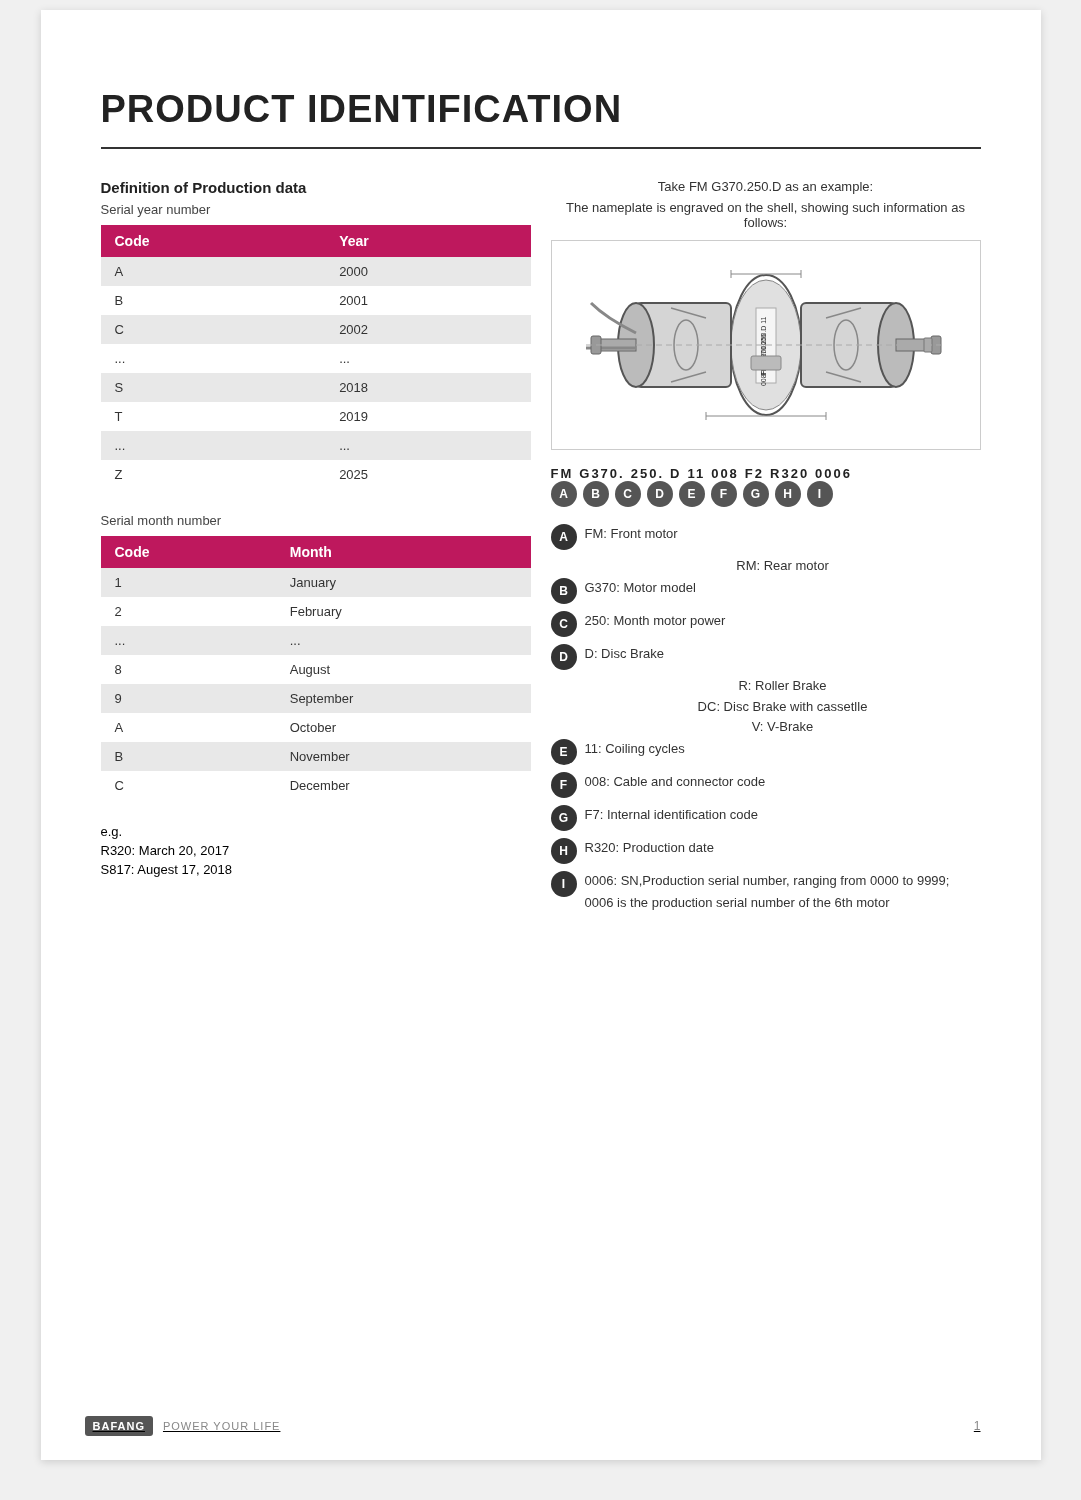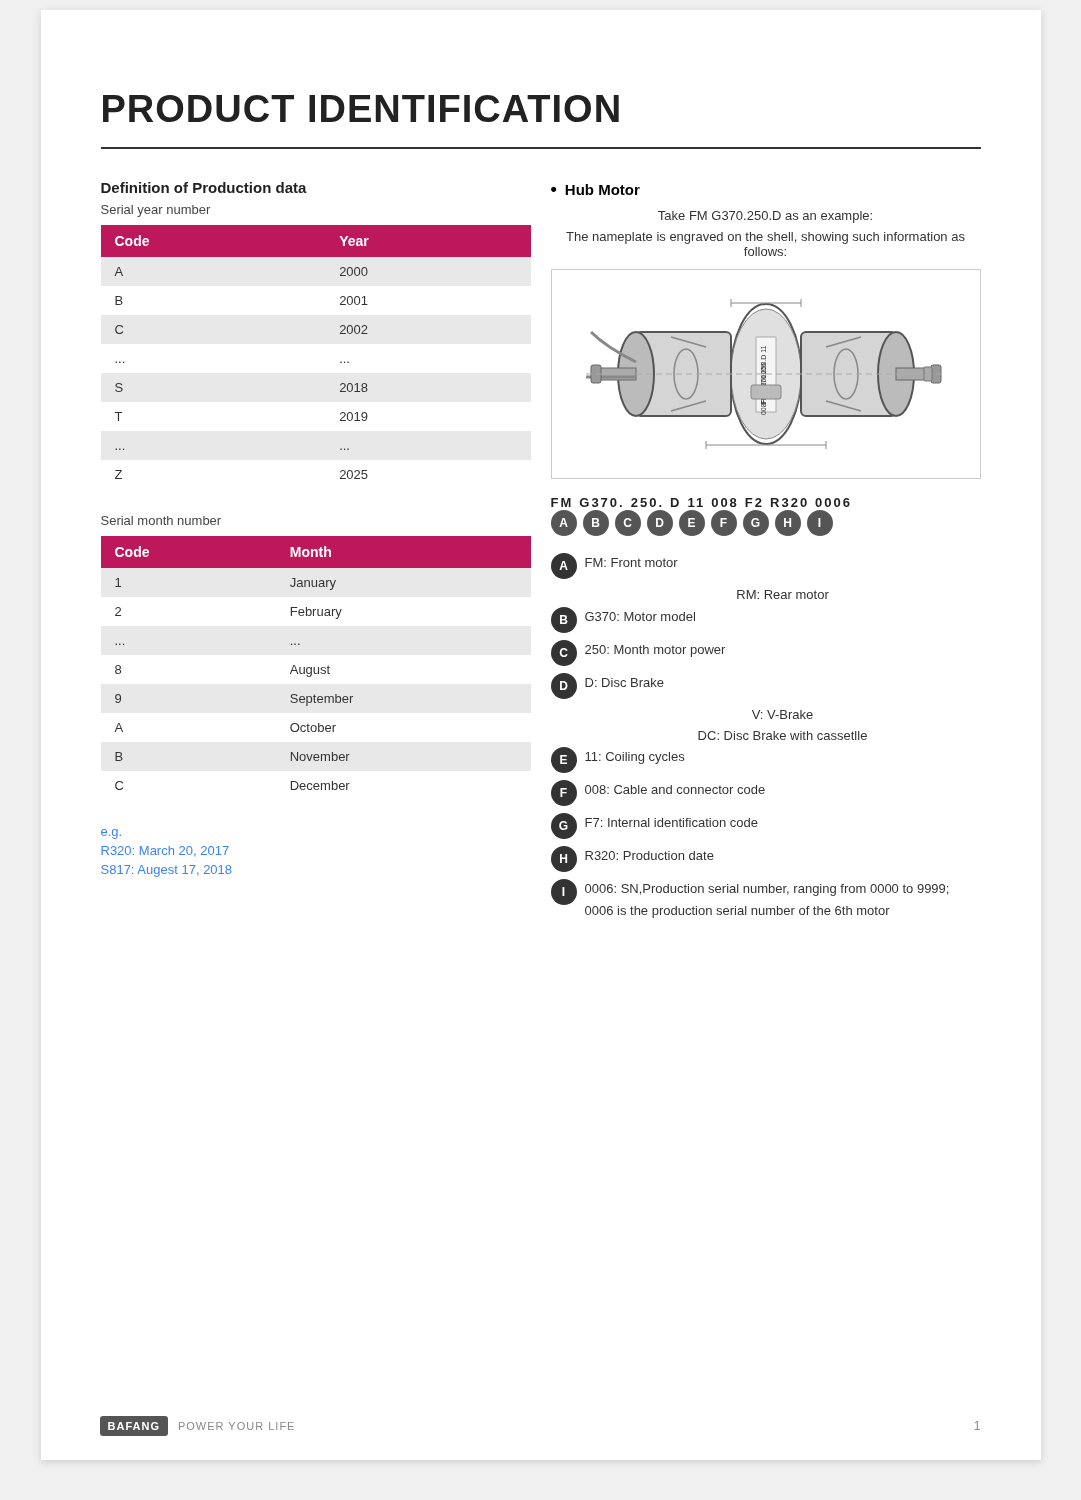--- a/index.html
+++ b/index.html
@@ -174,35 +174,36 @@
       font-size: 13px;
       color: #333;
       line-height: 1.6;
       text-align: center;
     }
 
     
     .examples-section {
       margin-top: 20px;
       font-size: 13px;
-      color: #3b82f6;
+      color: #000000;
     }
     .examples-section p {
       margin-bottom: 4px;
     }
 
     
     .footer {
       position: absolute;
       bottom: 24px;
-      left: 59px;
+      left: 44px;
       right: 60px;
       display: flex;
       align-items: center;
       justify-content: space-between;
+      text-decoration: underline;
     }
     .footer-brand {
       display: flex;
       align-items: center;
       gap: 10px;
     }
     .brand-box {
       background: #555;
       color: #fff;
       font-size: 11px;
@@ -322,21 +323,20 @@
       </table>
 
       <div class="examples-section">
         <p>e.g.</p>
         <p>R320: March 20, 2017</p>
         <p>S817: Augest 17, 2018</p>
       </div>
     </div>
 
     <div class="right-col">
-      <p class="hub-motor-title">Hub Motor</p>
       <p class="hub-motor-desc">Take FM G370.250.D as an example:</p>
       <p class="hub-motor-desc">The nameplate is engraved on the shell, showing such information as follows:</p>
 
       <div class="motor-diagram">
         <svg width="380" height="195" viewBox="0 0 380 195">
 
           <ellipse cx="190" cy="97" rx="35" ry="70" fill="none" stroke="#555" stroke-width="2"></ellipse>
           <ellipse cx="190" cy="97" rx="35" ry="65" fill="#e0e0e0" stroke="#888" stroke-width="1"></ellipse>
 
           <rect x="60" y="55" width="95" height="84" rx="5" fill="#d5d5d5" stroke="#555" stroke-width="2"></rect>
@@ -425,22 +425,23 @@
             <div class="desc-item">
               <div class="circle-label dark">C</div>
               <span class="desc-item-text">250: Month motor power</span>
             </div>
           </div>
           <div>
             <div class="desc-item">
               <div class="circle-label dark">D</div>
               <span class="desc-item-text">D: Disc Brake</span>
             </div>
+            <div class="desc-sub">R: Roller Brake</div>
+            <div class="desc-sub">DC: Disc Brake with cassetlle</div>
             <div class="desc-sub">V: V-Brake</div>
-            <div class="desc-sub">DC: Disc Brake with cassetlle</div>
           </div>
           <div>
             <div class="desc-item">
               <div class="circle-label dark">E</div>
               <span class="desc-item-text">11: Coiling cycles</span>
             </div>
           </div>
           <div>
             <div class="desc-item">
               <div class="circle-label dark">F</div>

